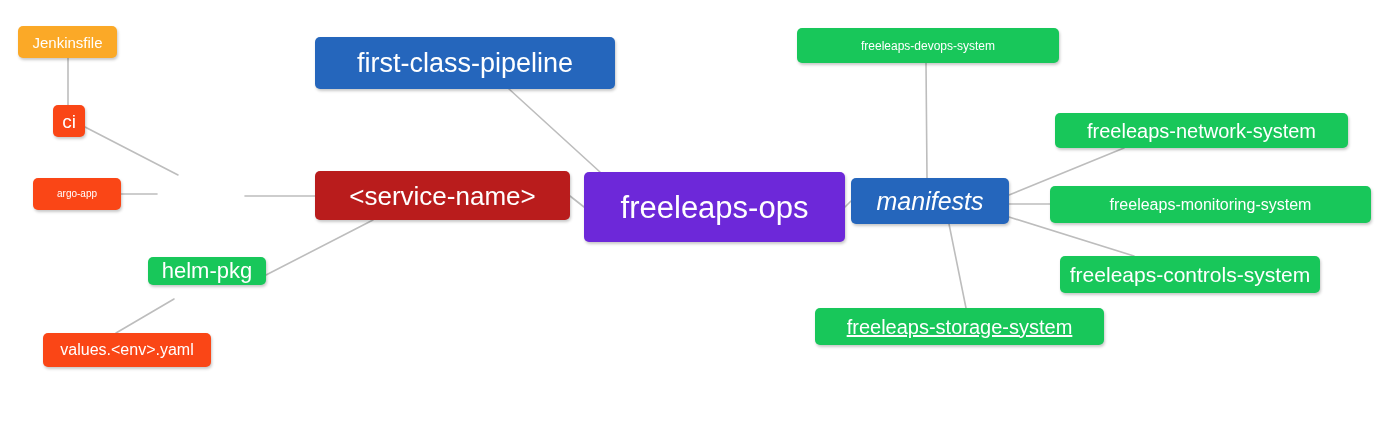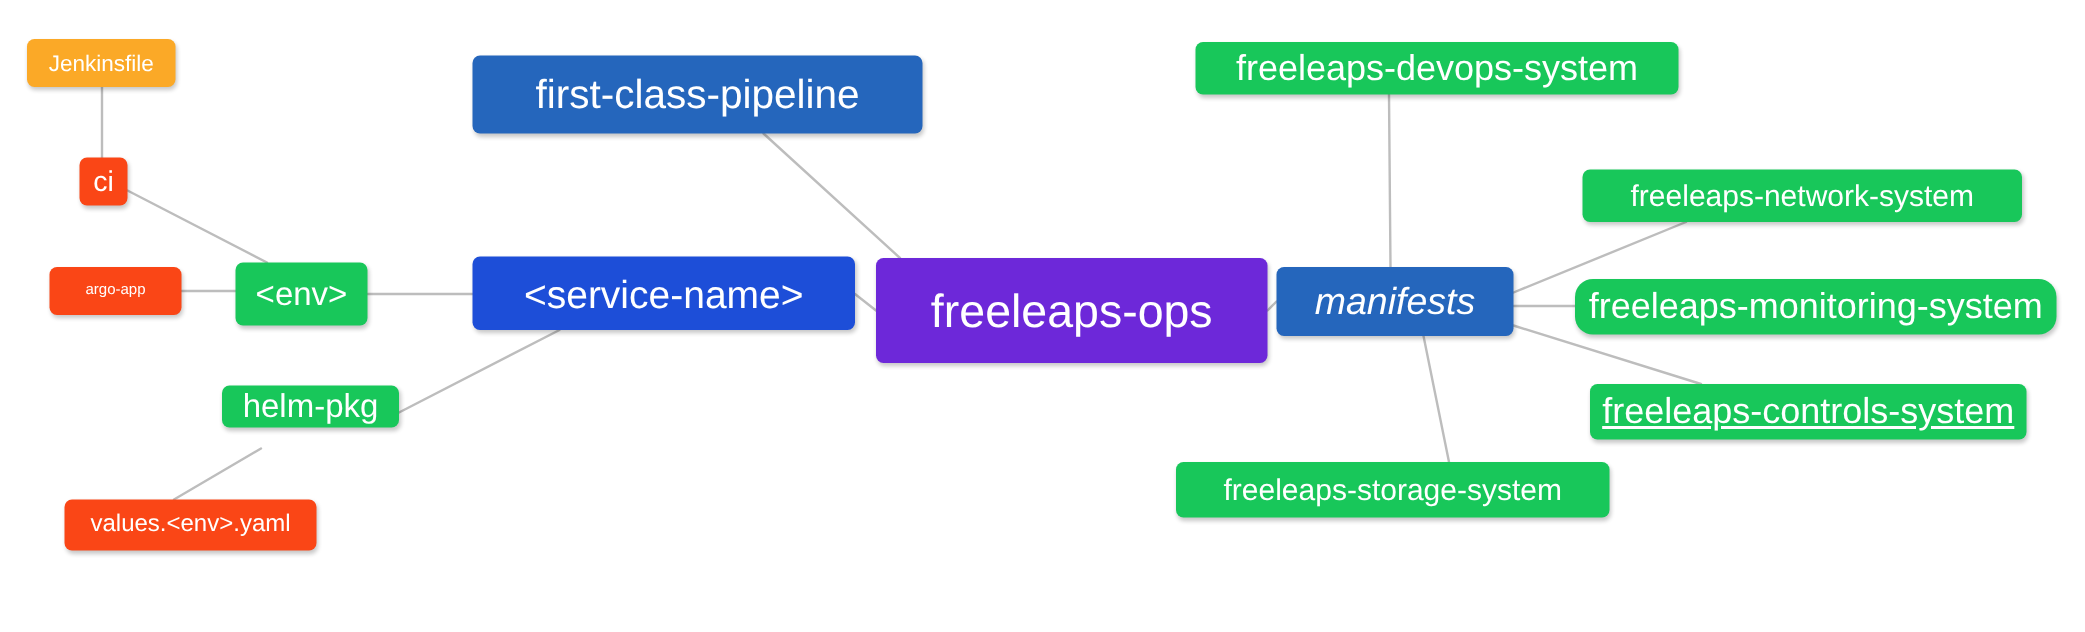--- a/index.html
+++ b/index.html
@@ -72,57 +72,54 @@
       <line x1="1009" y1="195" x2="1124" y2="148" stroke="#bdbdbd" stroke-width="1.6" stroke-linecap="round"></line>
       <line x1="1009" y1="204" x2="1050" y2="204" stroke="#bdbdbd" stroke-width="1.6" stroke-linecap="round"></line>
       <line x1="1009" y1="217" x2="1134" y2="256" stroke="#bdbdbd" stroke-width="1.6" stroke-linecap="round"></line>
       <line x1="949" y1="224" x2="966" y2="308" stroke="#bdbdbd" stroke-width="1.6" stroke-linecap="round"></line>
     </svg>
 
   <div id="node-layer">
       <div class="node" style="left: 584px; top: 172px; width: 261px; height: 70px; background: #6d28d9; font-size: 31px;">
         <span class="node-label">freeleaps-ops</span>
       </div>
-      <div class="node" style="left: 315px; top: 171px; width: 255px; height: 49px; background: #1d4ed8; font-size: 26px;">
+      <div class="node" style="left: 315px; top: 171px; width: 255px; height: 49px; background: #b91c1c; font-size: 26px;">
         <span class="node-label">&lt;service-name&gt;</span>
       </div>
       <div class="node" style="left: 315px; top: 37px; width: 300px; height: 52px; background: rgb(37, 102, 188); font-size: 27px; align-items: center;">
         <span class="node-label">first-class-pipeline</span>
       </div>
       <div class="node" style="left: 851px; top: 178px; width: 158px; height: 46px; background: rgb(37, 102, 188); font-size: 25px; font-style: italic;">
         <span class="node-label">manifests</span>
-      </div>
-      <div class="node" style="left: 157px; top: 175px; width: 88px; height: 42px; background: rgb(24, 199, 90); font-size: 22px;">
-        <span class="node-label">&lt;env&gt;</span>
       </div>
       <div class="node" style="left: 148px; top: 257px; width: 118px; height: 28px; background: rgb(24, 199, 90); font-size: 22px;">
         <span class="node-label">helm-pkg</span>
       </div>
       <div class="node" style="left: 18px; top: 26px; width: 99px; height: 32px; background: rgb(251, 169, 39); font-size: 15px;">
         <span class="node-label">Jenkinsfile</span>
       </div>
       <div class="node" style="left: 53px; top: 105px; width: 32px; height: 32px; background: rgb(250, 70, 22); font-size: 19px;">
         <span class="node-label">ci</span>
       </div>
       <div class="node" style="left: 33px; top: 178px; width: 88px; height: 32px; background: rgb(250, 70, 22); font-size: 10px;">
         <span class="node-label">argo-app</span>
       </div>
       <div class="node" style="left: 9px; top: 333px; width: 168px; height: 34px; background: rgb(250, 70, 22); font-size: 16px; margin-left: 34px;">
         <span class="node-label">values.&lt;env&gt;.yaml</span>
       </div>
-      <div class="node" style="left: 797px; top: 28px; width: 322px; height: 35px; background: rgb(24, 199, 90); font-size: 24px;">
+      <div class="node" style="left: 797px; top: 28px; width: 262px; height: 35px; background: rgb(24, 199, 90); font-size: 12px;">
         <span class="node-label">freeleaps-devops-system</span>
       </div>
       <div class="node" style="left: 1055px; top: 113px; width: 293px; height: 35px; background: rgb(24, 199, 90); font-size: 20px;">
         <span class="node-label">freeleaps-network-system</span>
       </div>
-      <div class="node" style="left: 1050px; top: 186px; width: 321px; height: 37px; background: rgb(24, 199, 90); font-size: 24px; border-radius: 12px;">
+      <div class="node" style="left: 1050px; top: 186px; width: 321px; height: 37px; background: rgb(24, 199, 90); font-size: 16px;">
         <span class="node-label">freeleaps-monitoring-system</span>
       </div>
-      <div class="node" style="left: 1060px; top: 256px; width: 291px; height: 37px; background: rgb(24, 199, 90); font-size: 24px; text-decoration: underline;">
+      <div class="node" style="left: 1060px; top: 256px; width: 260px; height: 37px; background: rgb(24, 199, 90); font-size: 21px;">
         <span class="node-label">freeleaps-controls-system</span>
       </div>
-      <div class="node" style="left: 784px; top: 308px; width: 289px; height: 37px; background: rgb(24, 199, 90); font-size: 20px;">
+      <div class="node" style="left: 815px; top: 308px; width: 289px; height: 37px; background: rgb(24, 199, 90); font-size: 20px; text-decoration: underline;">
         <span class="node-label">freeleaps-storage-system</span>
       </div>
     </div>
 
 </div>
 
 </body></html>

